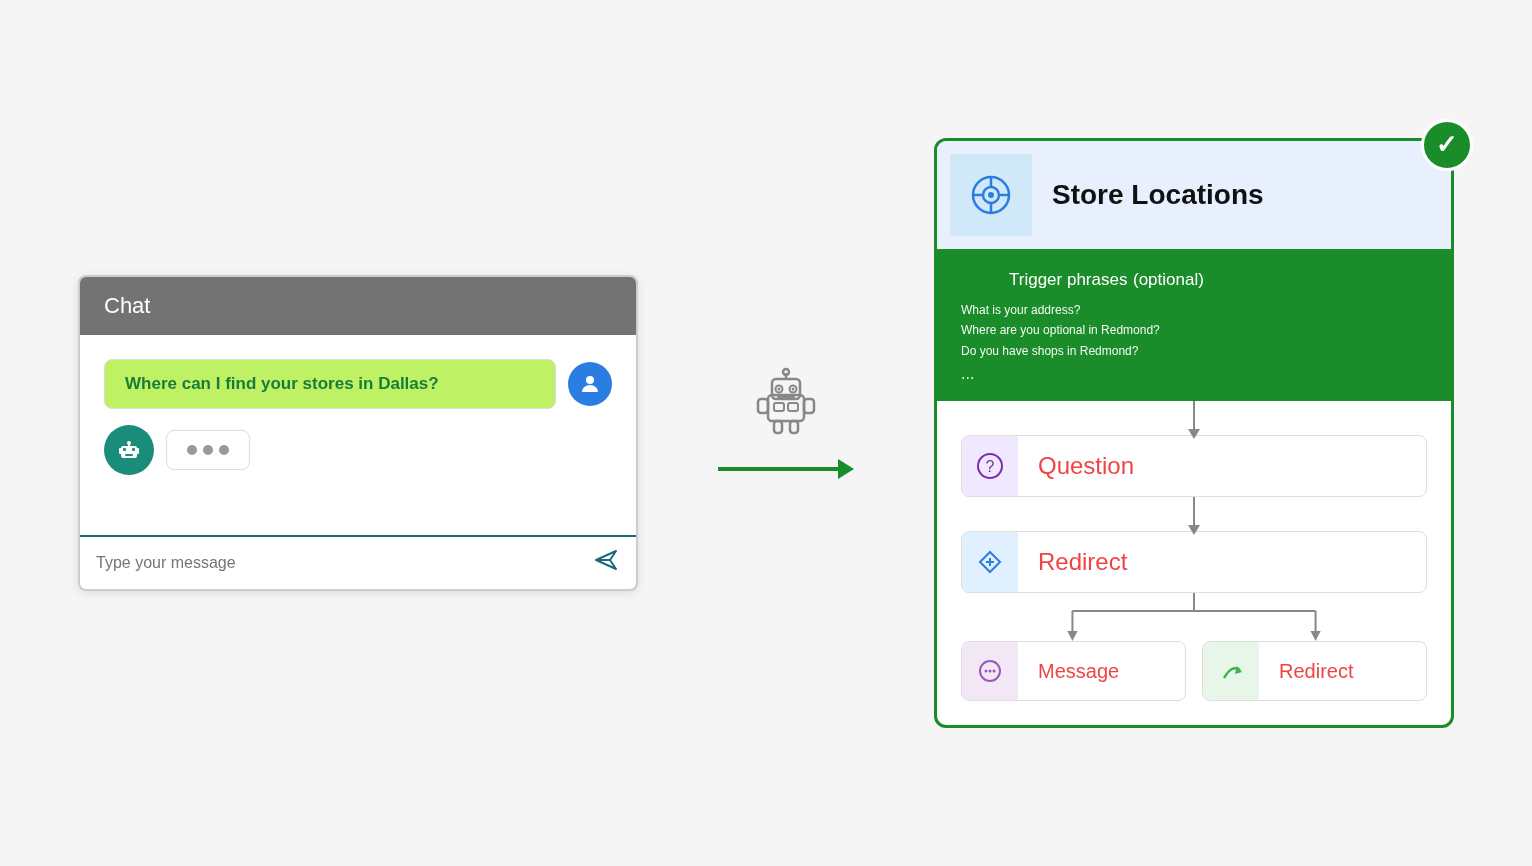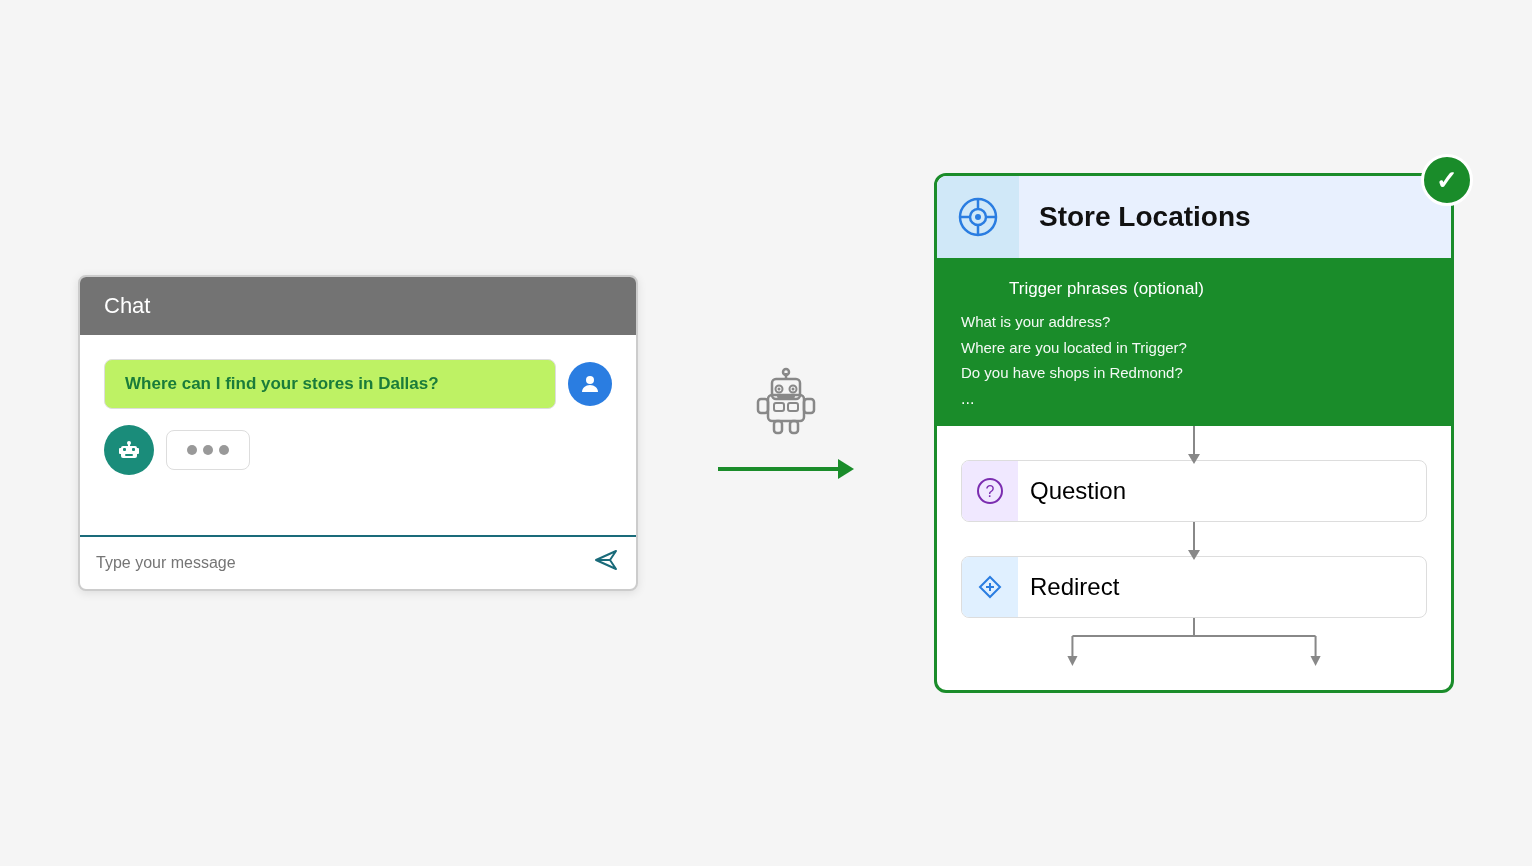--- a/index.html
+++ b/index.html
@@ -166,21 +166,21 @@
       border: 3px solid white;
     }
 
     
     .topic-header {
       display: flex;
       align-items: center;
       gap: 0;
       background: #e8f0fe;
       border-radius: 10px 10px 0 0;
-      padding: 0;
+      padding: 13px;
       overflow: hidden;
     }
     .topic-icon-box {
       background: #d0e8f8;
       padding: 20px 20px;
       display: flex;
       align-items: center;
       justify-content: center;
     }
     .topic-title {
@@ -200,21 +200,21 @@
       font-size: 20px;
       font-weight: 700;
       margin-bottom: 10px;
       margin-left: 48px;
     }
     .trigger-title span {
       font-weight: 400;
       font-size: 17px;
     }
     .trigger-phrase {
-      font-size: 15px;
+      font-size: 12px;
       line-height: 1.7;
       opacity: 0.95;
     }
     .trigger-ellipsis {
       font-size: 16px;
       margin-top: 4px;
     }
 
     
     .flow-steps {
@@ -242,22 +242,22 @@
       min-width: 56px;
     }
     .node-icon-box.purple { background: #f0e8ff; }
     .node-icon-box.blue { background: #e0f0ff; }
     .node-icon-box.mauve { background: #f2e8f5; }
     .node-icon-box.green-light { background: #e8f5e9; }
 
     .node-label {
       font-size: 24px;
       font-weight: 500;
-      color: #000000;
-      padding: 16px 12px;
+      color: #ef4444;
+      padding: 16px 20px;
     }
     .branch-nodes {
       display: flex;
       gap: 16px;
       width: 100%;
     }
     .branch-node {
       flex: 1;
       border: 1px solid #ddd;
       border-radius: 8px;
@@ -375,21 +375,21 @@
       </div>
       <div class="topic-title">Store Locations</div>
     </div>
 
     <div class="trigger-section">
       <div class="trigger-title">
         <span>Trigger phrases</span>
         <span>(optional)</span>
       </div>
       <div class="trigger-phrase">What is your address?</div>
-      <div class="trigger-phrase">Where are you located in Trigger?</div>
+      <div class="trigger-phrase">Where are you optional in Redmond?</div>
       <div class="trigger-phrase">Do you have shops in Redmond?</div>
       <div class="trigger-ellipsis">...</div>
     </div>
 
     <div class="flow-steps">
 
       <div style="display:flex;flex-direction:column;align-items:center;margin:0 0 4px 0;">
         <div style="width:2px;height:30px;background:#888;position:relative;">
           <div style="position:absolute;bottom:-8px;left:-5px;width:0;height:0;border-left:6px solid transparent;border-right:6px solid transparent;border-top:10px solid #888;"></div>
         </div>
@@ -432,17 +432,41 @@
           <line x1="110" y1="18" x2="110" y2="40" stroke="#888" stroke-width="2"></line>
 
           <line x1="350" y1="18" x2="350" y2="40" stroke="#888" stroke-width="2"></line>
 
           <polygon points="105,38 115,38 110,48" fill="#888"></polygon>
 
           <polygon points="345,38 355,38 350,48" fill="#888"></polygon>
         </svg>
       </div>
 
+      <div class="branch-nodes">
+
+        <div class="branch-node">
+          <div class="node-icon-box mauve">
+            <svg width="26" height="26" viewBox="0 0 26 26" fill="none">
+              <circle cx="13" cy="13" r="10" stroke="#9b59b6" stroke-width="2"></circle>
+              <circle cx="9" cy="13" r="1.5" fill="#9b59b6"></circle>
+              <circle cx="13" cy="13" r="1.5" fill="#9b59b6"></circle>
+              <circle cx="17" cy="13" r="1.5" fill="#9b59b6"></circle>
+            </svg>
+          </div>
+          <div class="node-label" style="font-size:20px;">Message</div>
+        </div>
+
+        <div class="branch-node">
+          <div class="node-icon-box green-light">
+            <svg width="26" height="26" viewBox="0 0 26 26" fill="none">
+              <path d="M6 20 Q14 6 22 12" stroke="#3ab54a" stroke-width="2.5" fill="none"></path>
+              <polygon points="19,8 24,14 17,16" fill="#3ab54a"></polygon>
+            </svg>
+          </div>
+          <div class="node-label" style="font-size:20px;">Redirect</div>
+        </div>
+      </div>
 
     </div>
   </div>
 
 </div>
 
 </body></html>

